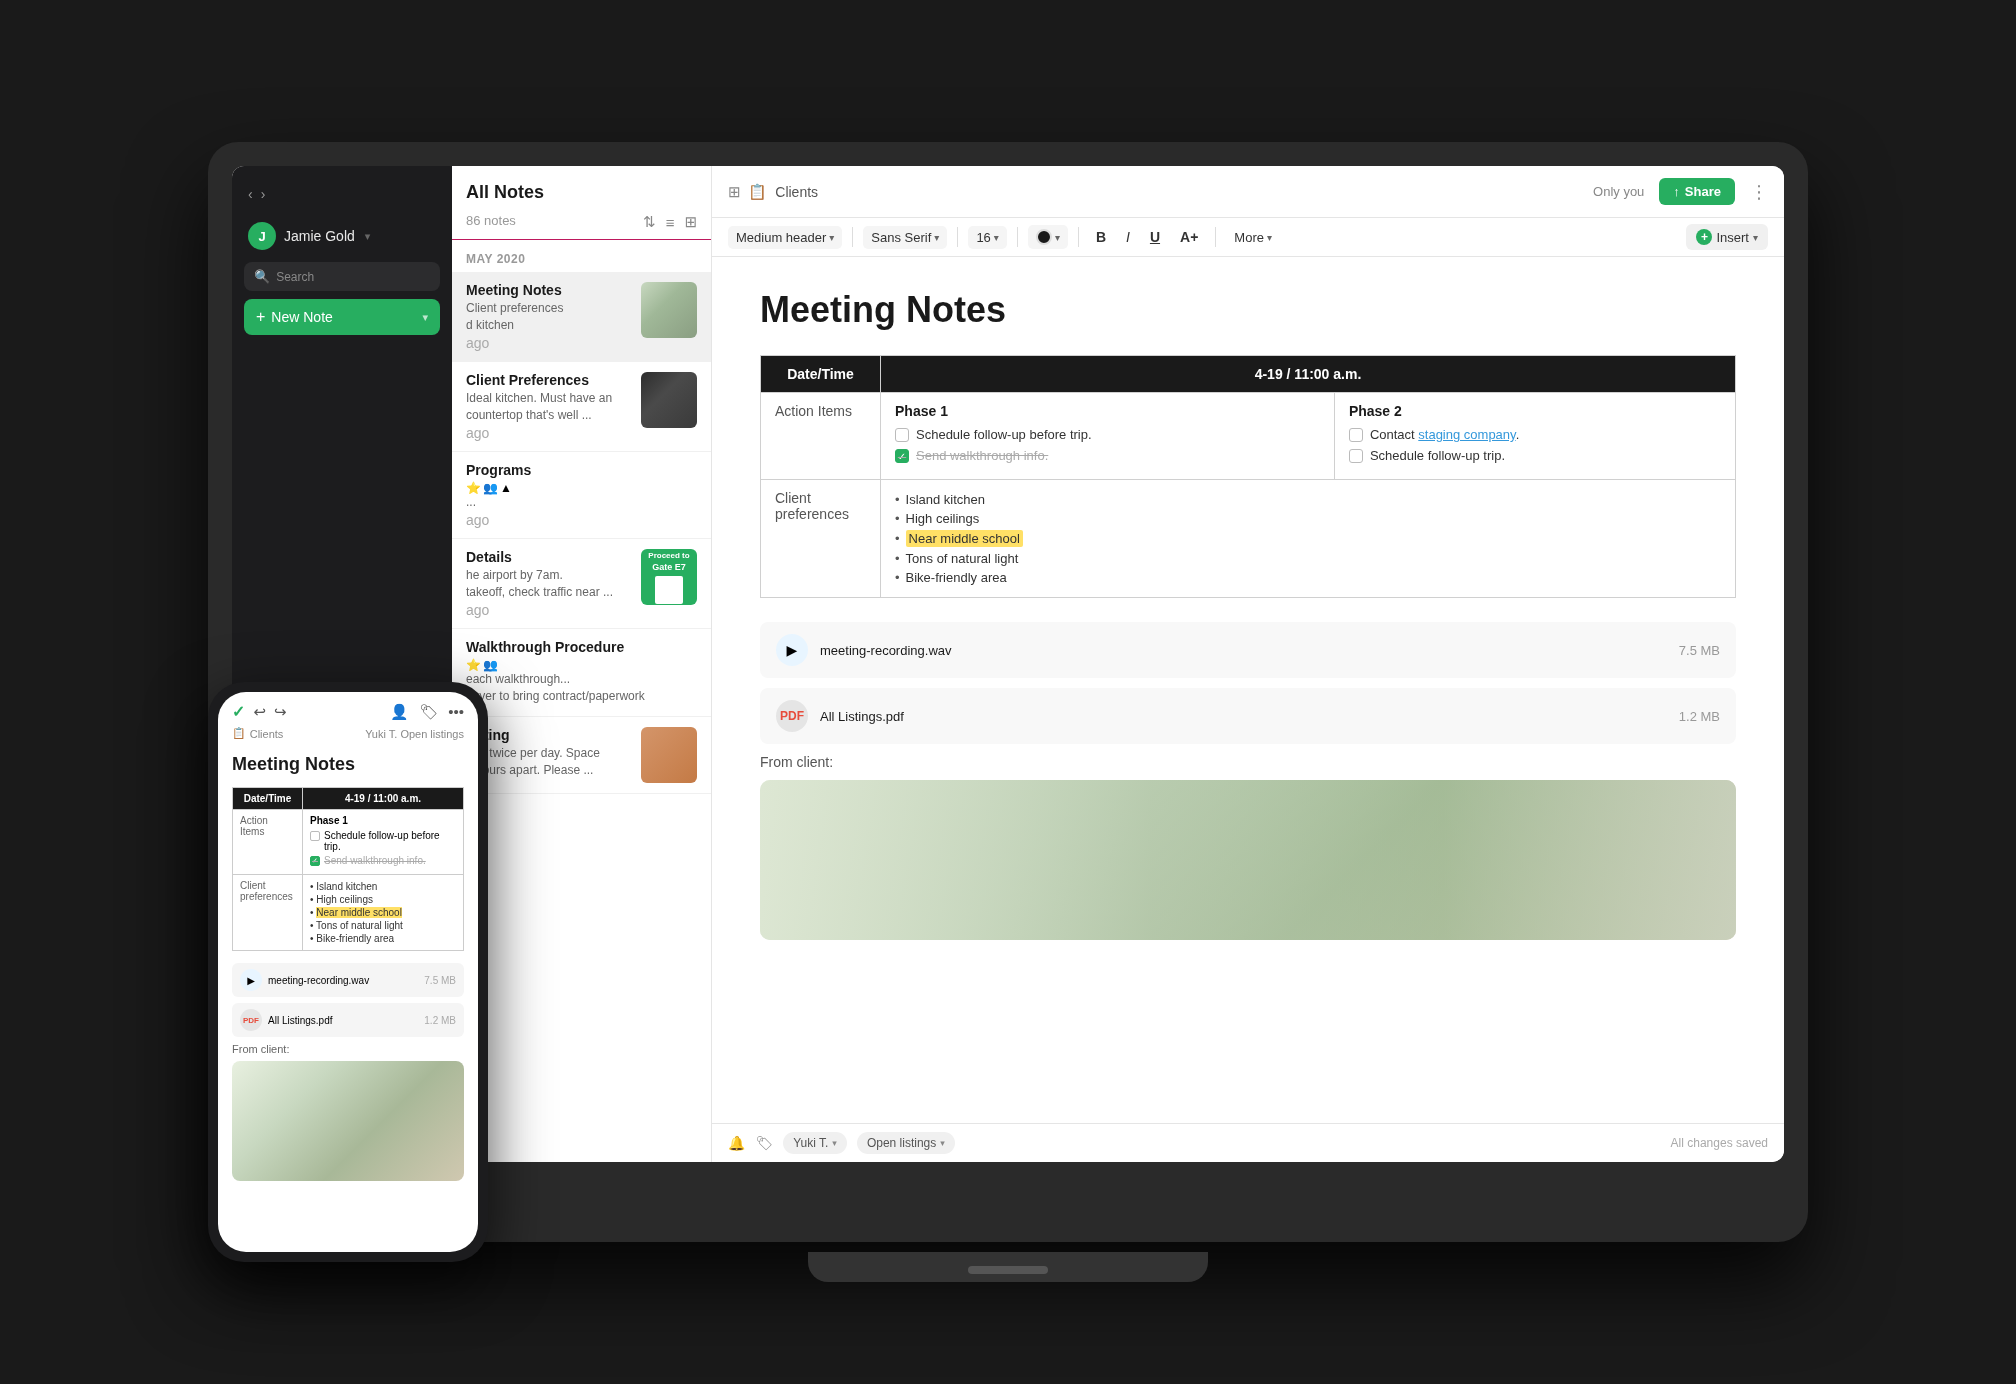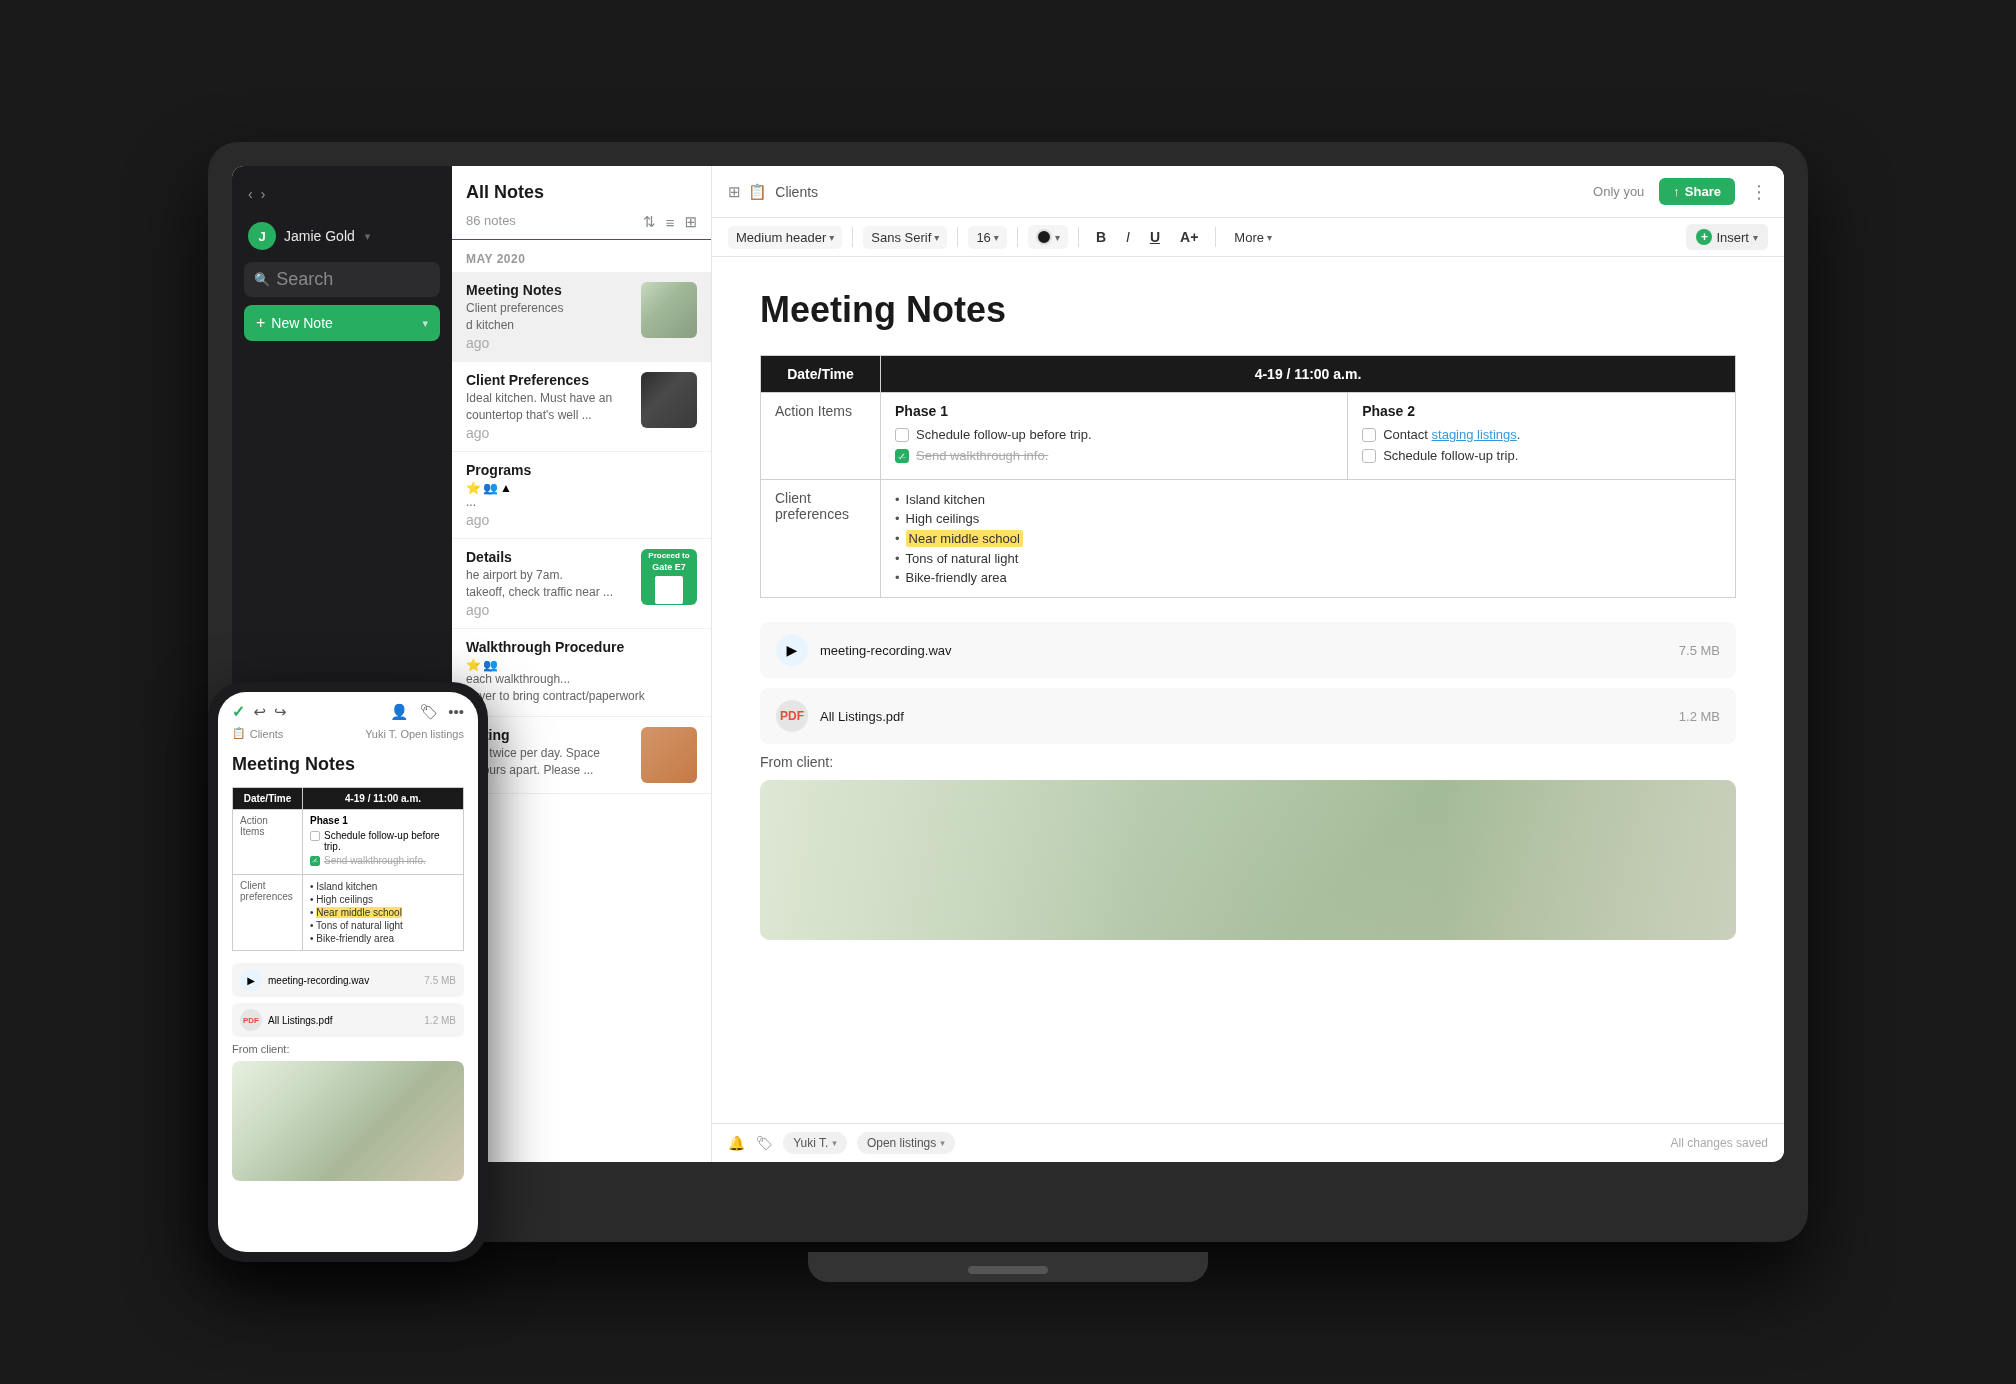--- a/index.html
+++ b/index.html
@@ -109,21 +109,21 @@
       align-items: center;
       padding: 7px 10px;
       gap: 6px;
     }
     .search-icon-svg {
       color: #888;
       font-size: 13px;
     }
     .search-text {
       color: #888;
-      font-size: 18px;
+      font-size: 12px;
     }
     .new-note-btn {
       margin: 0 12px 16px;
       background: #27ae60;
       border-radius: 8px;
       display: flex;
       align-items: center;
       padding: 9px 12px;
       gap: 6px;
       cursor: pointer;
@@ -936,21 +936,21 @@
                 </div>
                 <div class="checkbox-item checked">
                   <div class="cb-box checked-box">✓</div>
                   <span>Send walkthrough info.</span>
                 </div>
               </td>
               <td>
                 <div class="phase-header">Phase 2</div>
                 <div class="checkbox-item">
                   <div class="cb-box"></div>
-                  <span>Contact <span class="link-text">staging listings</span>.</span>
+                  <span>Contact <span class="link-text">staging company</span>.</span>
                 </div>
                 <div class="checkbox-item">
                   <div class="cb-box"></div>
                   <span>Schedule follow-up trip.</span>
                 </div>
               </td>
             </tr>
             <tr>
               <td>Client preferences</td>
               <td colspan="2">

